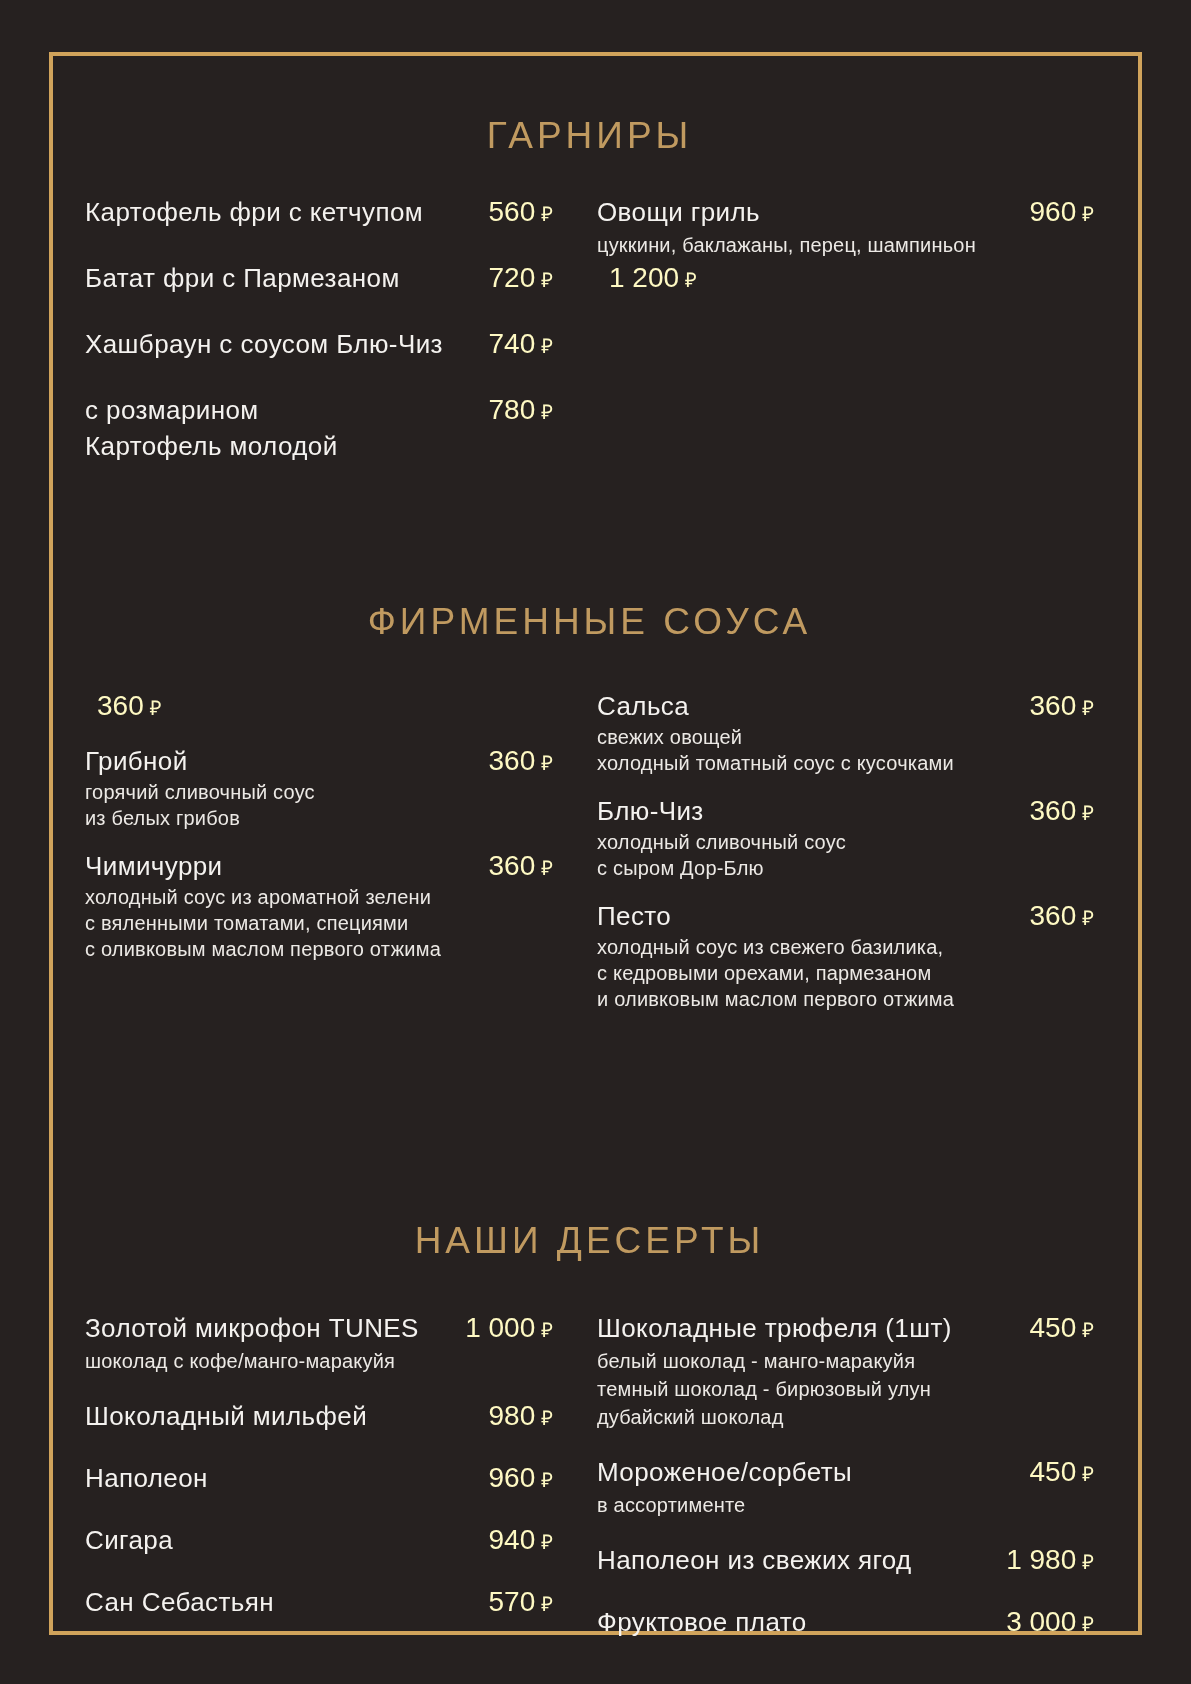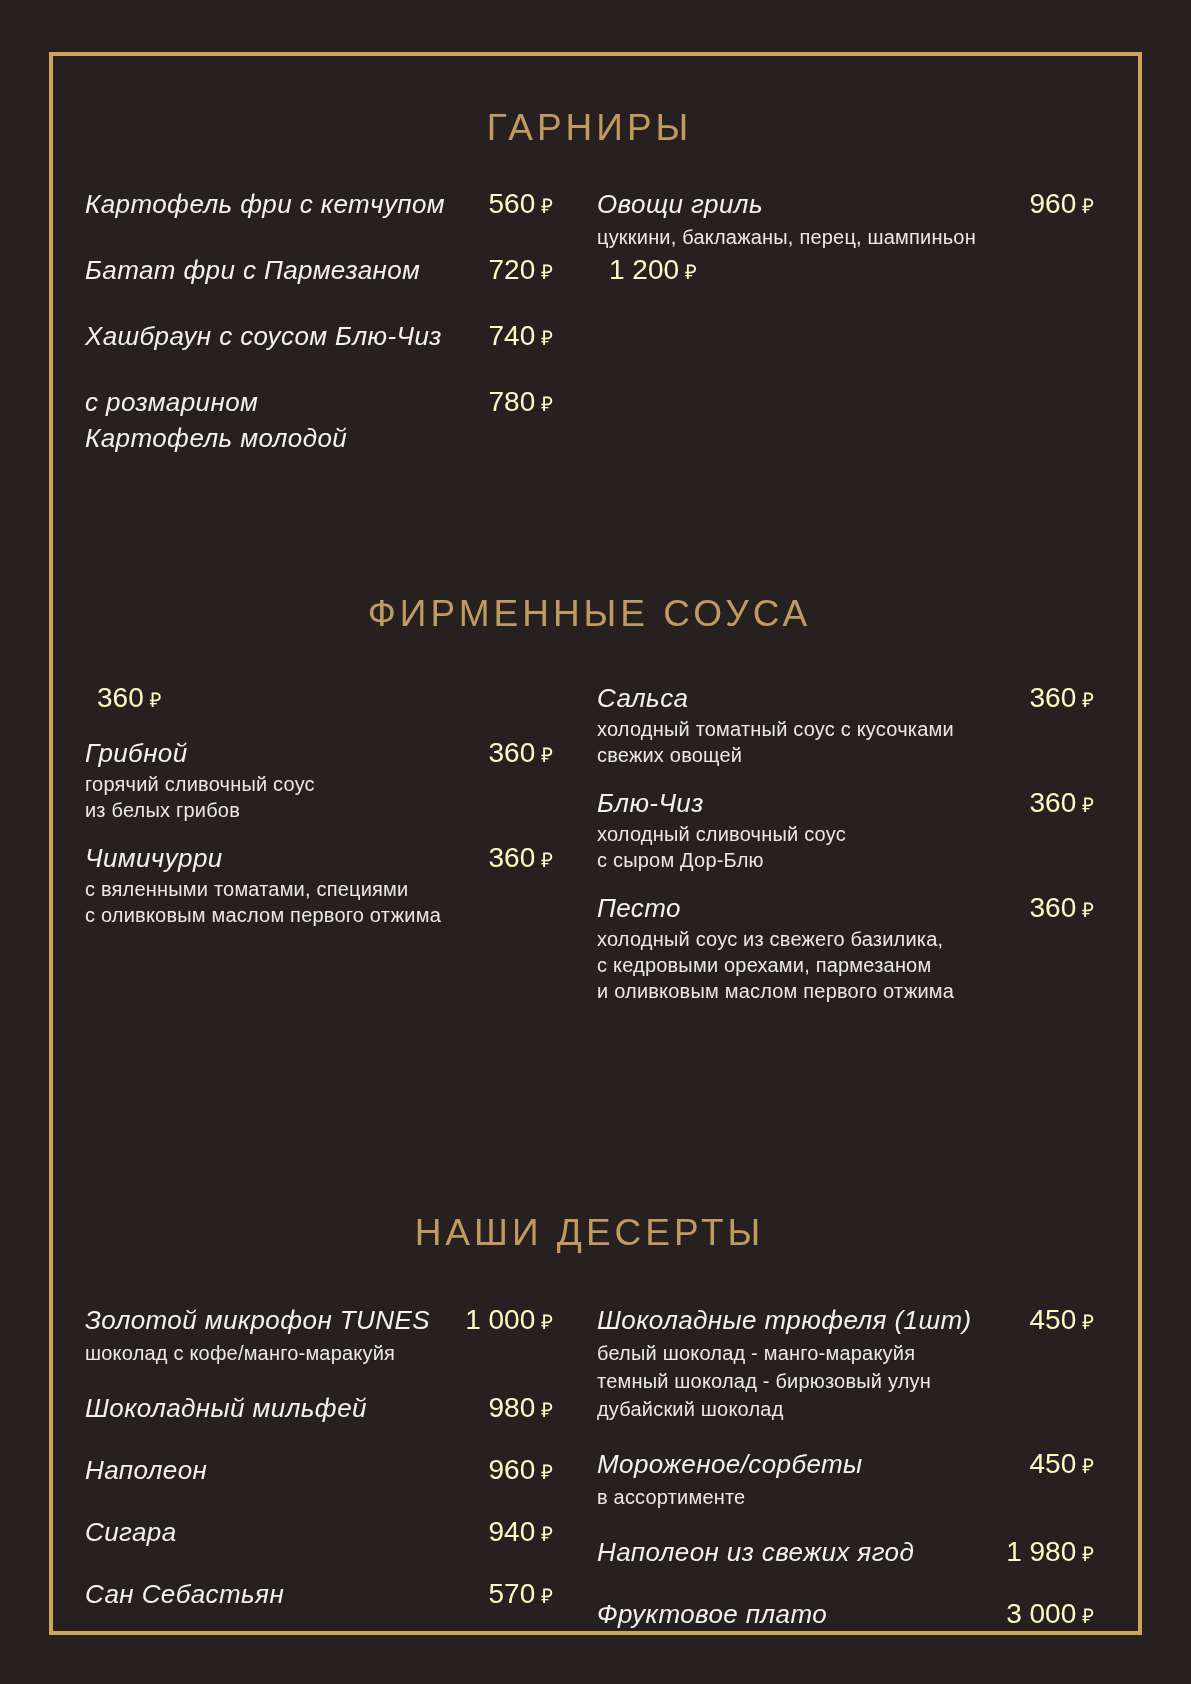--- a/index.html
+++ b/index.html
@@ -7,30 +7,30 @@
     width:1191px;height:1684px;position:relative;overflow:hidden;
     background:#262120;color:#F4F2EF;
     font-family:"Liberation Sans", sans-serif;
   }
   .frame{
     position:absolute;left:49px;top:52px;right:49px;bottom:49px;
     border:4px solid #D0A35B;pointer-events:none;
   }
   .content{
     position:absolute;left:53px;top:56px;right:53px;bottom:53px;
-    padding:0 44px 0 32px;box-sizing:border-box;
+    padding:8px 44px 0 32px;box-sizing:border-box;
   }
   .menu-section h2{
     margin:0;text-align:center;font-weight:normal;
     color:#C09A60;font-size:37px;line-height:44px;letter-spacing:4px;
   }
   .cols{display:grid;grid-template-columns:468px 1fr;column-gap:44px;}
   .item{display:flex;align-items:flex-start;}
   .nm{flex:1;min-width:0;}
-  .title{font-size:26px;line-height:36px;letter-spacing:.4px;color:#F4F2EF;font-style:italic;}
+  .title{font-size:26px;line-height:36px;letter-spacing:.4px;color:#F4F2EF;}
   .desc{font-size:20px;line-height:26px;color:#ECE9E5;letter-spacing:.2px;}
   .price{white-space:nowrap;padding-left:12px;font-size:28px;line-height:36px;color:#fef9c3;}
   .price .cur{font-size:0.72em;margin-left:6px;}
 
   
   .sec-garnish{padding-top:50px;}
   .sec-garnish h2{margin-bottom:36px;}
   .sec-garnish .item{margin-bottom:28px;}
   .sec-garnish .item.has-desc{margin-bottom:0;}
   .sec-garnish .desc{line-height:30px;}
@@ -145,38 +145,39 @@
     <div class="price">
       <span class="amt">360</span><span class="cur">₽</span>
     </div>
   </div>
           <div class="item has-desc">
     <div class="nm">
       <div class="title">
                 <div>Чимичурри</div>
               </div>
       <div class="desc">
+                <div>холодный соус из ароматной зелени</div>
                 <div>с вяленными томатами, специями</div>
                 <div>с оливковым маслом первого отжима</div>
               </div>
     </div>
     <div class="price">
       <span class="amt">360</span><span class="cur">₽</span>
     </div>
   </div>
         </div>
         <div class="col">
           <div class="item has-desc">
     <div class="nm">
       <div class="title">
                 <div>Сальса</div>
               </div>
       <div class="desc">
+                <div>свежих овощей</div>
                 <div>холодный томатный соус с кусочками</div>
-                <div>свежих овощей</div>
               </div>
     </div>
     <div class="price">
       <span class="amt">360</span><span class="cur">₽</span>
     </div>
   </div>
           <div class="item has-desc">
     <div class="nm">
       <div class="title">
                 <div>Блю-Чиз</div>

